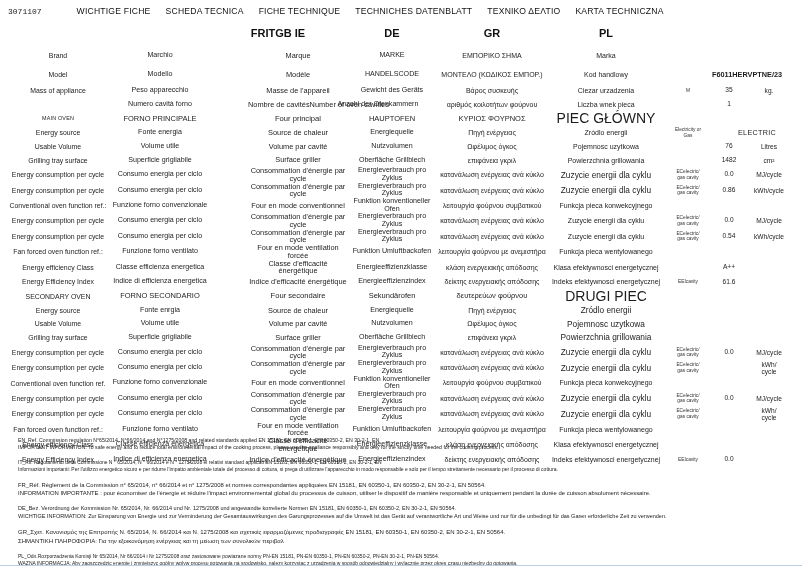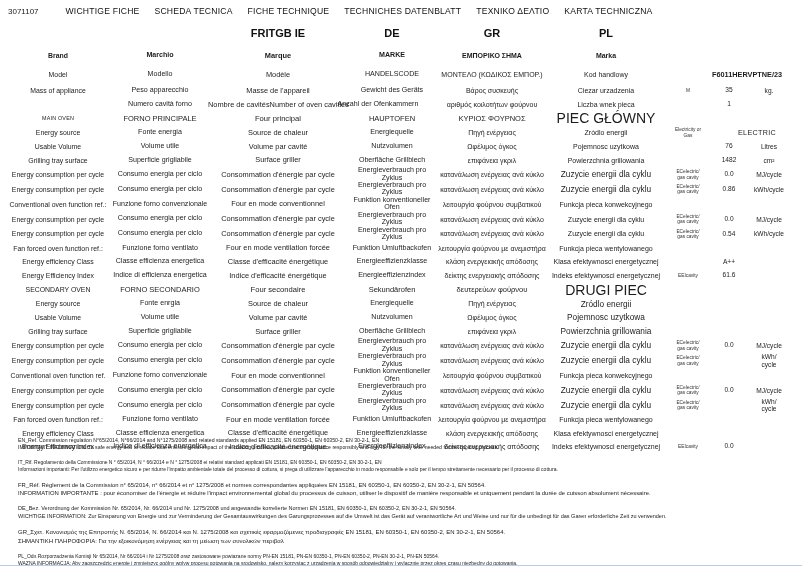--- a/index.html
+++ b/index.html
@@ -6,39 +6,39 @@
   .page{
     position:relative;width:802px;height:567px;background:#ffffff;
     font-family:"Liberation Sans",sans-serif;color:#1c1c1c;overflow:hidden;
     margin:0 auto;
   }
   
   .titlebar{
     position:absolute;top:6px;left:8px;right:4px;
     display:flex;align-items:baseline;gap:15px;white-space:nowrap;
   }
-  .doc-number{font-size:8px;color:#222;margin-right:12px;}
+  .doc-number{font-size:8px;color:#222;margin-right:20px;font-family:Liberation Mono, monospace;}
   .doc-title{font-size:8.6px;letter-spacing:.2px;color:#111;}
   
   .grid{
     display:grid;
     grid-template-columns:108px 96px 140px 88px 112px 116px 48px 34px 46px;
     align-items:center;
   }
   .langbar{position:absolute;top:27px;left:4px;width:788px;height:14px;}
   .lang{font-weight:700;font-size:11px;text-align:center;color:#111;}
   
   .tbl{position:absolute;top:46px;left:4px;width:792px;}
   .row{min-height:13.7px;}
-  .h20{min-height:20px;font-weight:bold;}
+  .h20{min-height:20px;}
   .h18{min-height:18px;}
   .cell{text-align:center;line-height:1.05;overflow:visible;}
   .cell-en{font-size:6.9px;}
   .cell-it{font-size:7.1px;}
-  .cell-fr{font-size:7.4px;}
+  .cell-fr{font-size:7.4px;margin-left:40px;}
   .cell-de{font-size:7.1px;}
   .cell-gr{font-size:7px;}
   .cell-pl{font-size:7px;}
   .cell-sym{font-size:4.8px;color:#333;white-space:pre-line;line-height:1.15;}
   .cell-val{font-size:6.6px;}
   .cell-unit{font-size:6.6px;white-space:pre-line;line-height:1.1;}
   .section .cell-it,.section .cell-de,.section .cell-gr{font-size:7.5px;}
   .section .cell-fr{font-size:7.6px;}
   .section .cell-pl{font-size:14px;}
   .en-small .cell-en{font-size:5.4px;letter-spacing:.2px;}

